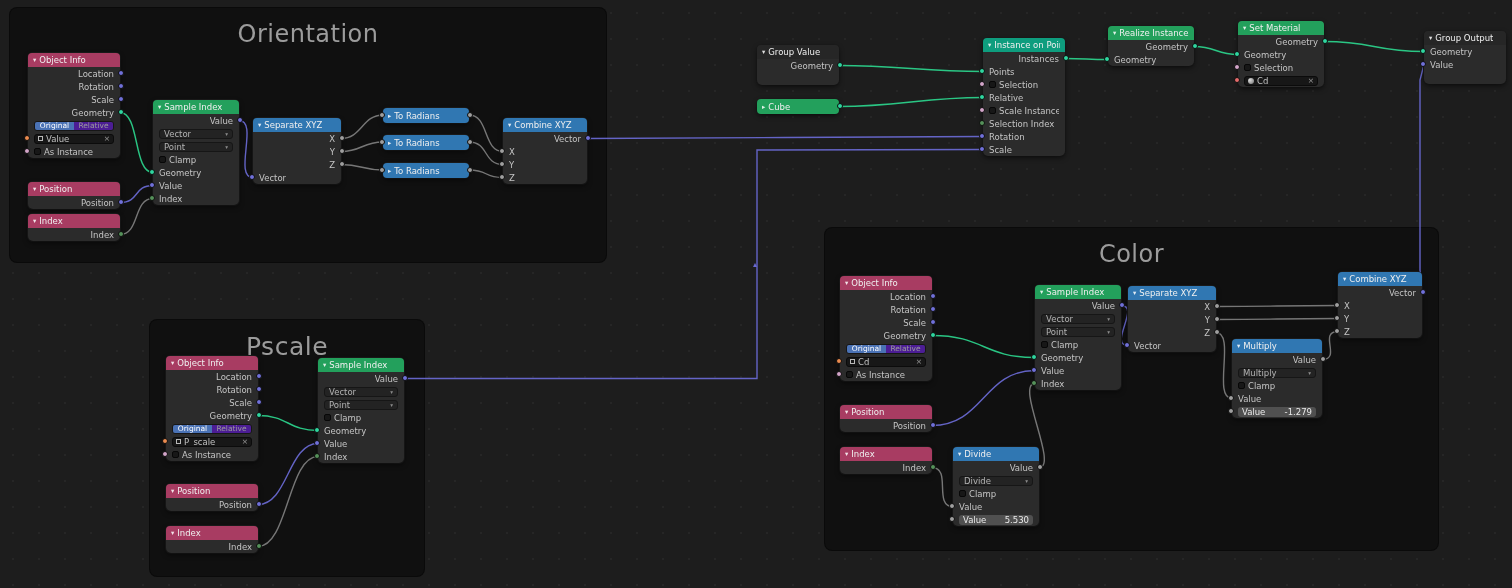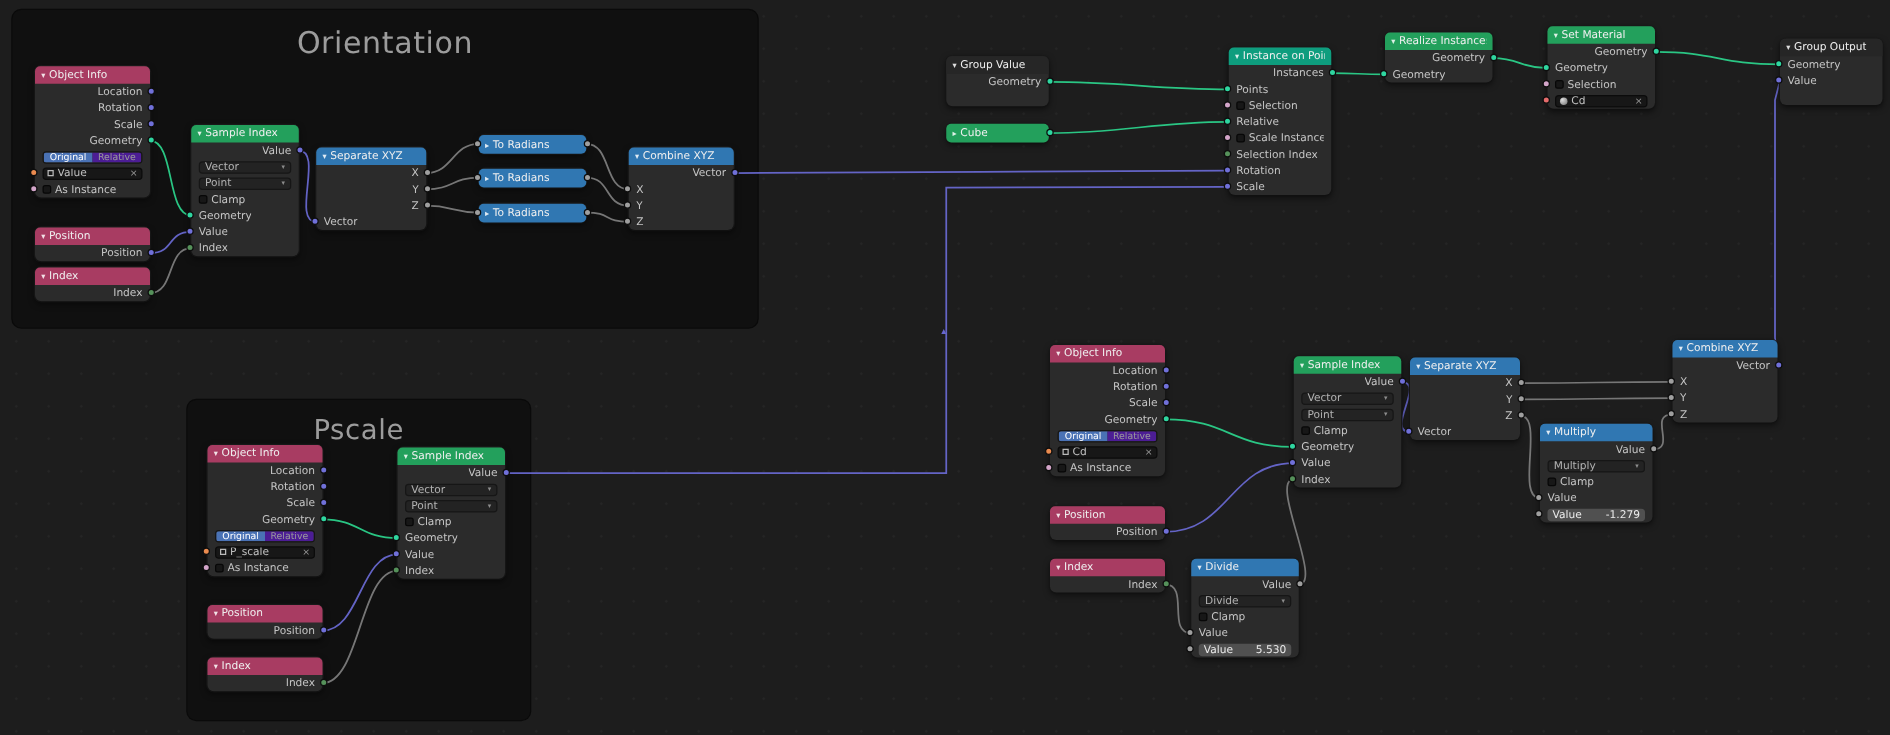--- a/index.html
+++ b/index.html
@@ -48,21 +48,24 @@
   .wire-arrow{position:absolute;font-size:8px;line-height:8px}
 </style>
 </head>
 <body>
 
 <div id="canvas">
     <div class="frame" style="left: 10px; top: 8px; width: 596px; height: 254px; background: rgb(16, 16, 16);">
       <div class="frame-label" style="font-size: 24px;">Orientation</div>
     </div>
     <div class="frame" style="left: 150px; top: 320px; width: 274px; height: 256px; background: rgb(16, 16, 16);">
-      <div class="frame-label" style="font-size: 22px;">Pscale</div>
+      <div class="frame-label" style="font-size: 25px;">Pscale</div>
+    </div>
+    <div class="frame" style="left: 825px; top: 228px; width: 613px; height: 322px; background: rgb(16, 16, 16);">
+      <div class="frame-label" style="font-size: 24px;">Color</div>
     </div>
     <svg class="wires" width="1512" height="588">
       <path d="M120,112.5 C140,112.5 133,172.5 153,172.5" fill="none" stroke="#2bd08a" stroke-width="1.4" stroke-linecap="round" opacity="0.95"></path>
       <path d="M120,202.5 C140,202.5 133,185.5 153,185.5" fill="none" stroke="#6868d0" stroke-width="1.4" stroke-linecap="round" opacity="0.95"></path>
       <path d="M120,234.5 C140,234.5 133,198.5 153,198.5" fill="none" stroke="#7c7c7c" stroke-width="1.4" stroke-linecap="round" opacity="0.95"></path>
       <path d="M239,120.5 C259,120.5 233,177.5 253,177.5" fill="none" stroke="#6868d0" stroke-width="1.4" stroke-linecap="round" opacity="0.95"></path>
       <path d="M341,138.5 C362,138.5 362,115 383,115" fill="none" stroke="#7c7c7c" stroke-width="1.4" stroke-linecap="round" opacity="0.95"></path>
       <path d="M341,151.5 C362,151.5 362,142 383,142" fill="none" stroke="#7c7c7c" stroke-width="1.4" stroke-linecap="round" opacity="0.95"></path>
       <path d="M341,164.5 C362,164.5 362,170 383,170" fill="none" stroke="#7c7c7c" stroke-width="1.4" stroke-linecap="round" opacity="0.95"></path>
       <path d="M469,115 C489,115 483,151.5 503,151.5" fill="none" stroke="#7c7c7c" stroke-width="1.4" stroke-linecap="round" opacity="0.95"></path>

